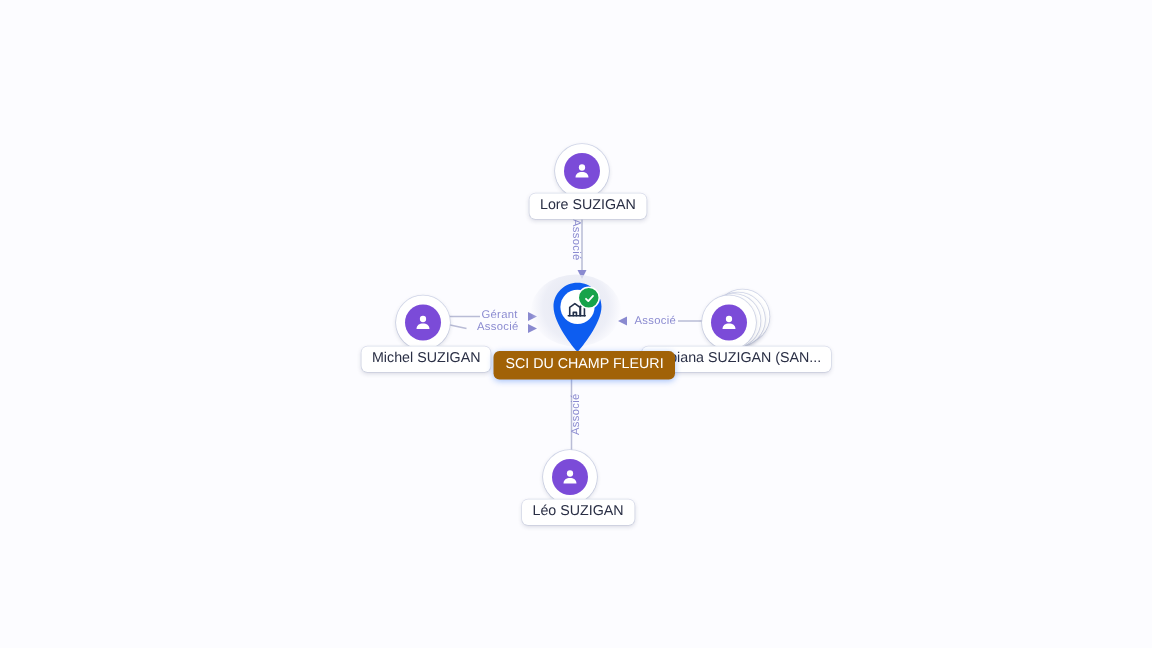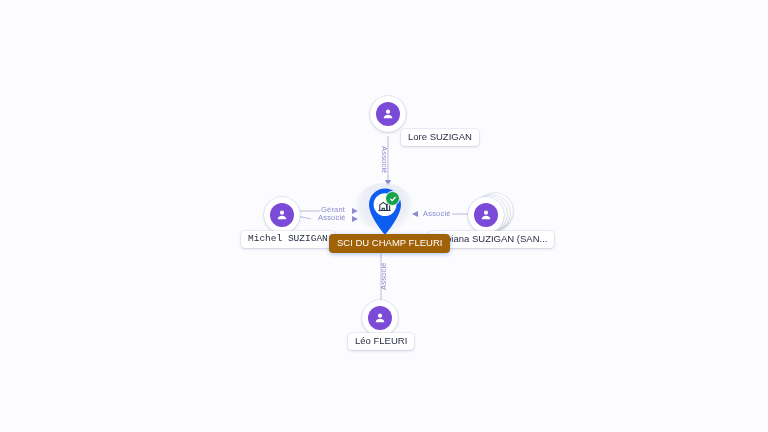--- a/index.html
+++ b/index.html
@@ -187,34 +187,34 @@
     <div class="avatar-wrap">
       <div class="avatar-ring"></div>
       <div class="avatar-disc">
         <svg width="14" height="14" viewBox="0 0 24 24" fill="#ffffff">
           <circle cx="12" cy="8" r="3.6"></circle>
           <path d="M4.6 19.4c0-4.1 3.3-6.2 7.4-6.2s7.4 2.1 7.4 6.2z"></path>
         </svg>
       </div>
     </div>
   </div>
-  <div class="name-chip" style="left:353px; top:129px;margin-left:48px;">Lore SUZIGAN</div>
+  <div class="name-chip" style="left:353px; top:129px;">Lore SUZIGAN</div>
 
   <div class="node" style="left:264px; top:197px;">
     <div class="avatar-wrap">
       <div class="avatar-ring"></div>
       <div class="avatar-disc">
         <svg width="14" height="14" viewBox="0 0 24 24" fill="#ffffff">
           <circle cx="12" cy="8" r="3.6"></circle>
           <path d="M4.6 19.4c0-4.1 3.3-6.2 7.4-6.2s7.4 2.1 7.4 6.2z"></path>
         </svg>
       </div>
     </div>
   </div>
-  <div class="name-chip" style="left:241px; top:231px;font-family:Liberation Mono, monospace;">Michel SUZIGAN</div>
+  <div class="name-chip" style="left:241px; top:231px;">Michel SUZIGAN</div>
 
   <div class="node" style="left:468px; top:197px;">
     <div class="avatar-wrap">
       <div class="avatar-ring stack-3"></div>
       <div class="avatar-ring stack-2"></div>
       <div class="avatar-ring stack-1"></div>
       <div class="avatar-ring"></div>
       <div class="avatar-disc">
         <svg width="14" height="14" viewBox="0 0 24 24" fill="#ffffff">
           <circle cx="12" cy="8" r="3.6"></circle>
@@ -229,21 +229,21 @@
     <div class="avatar-wrap">
       <div class="avatar-ring"></div>
       <div class="avatar-disc">
         <svg width="14" height="14" viewBox="0 0 24 24" fill="#ffffff">
           <circle cx="12" cy="8" r="3.6"></circle>
           <path d="M4.6 19.4c0-4.1 3.3-6.2 7.4-6.2s7.4 2.1 7.4 6.2z"></path>
         </svg>
       </div>
     </div>
   </div>
-  <div class="name-chip" style="left:348px; top:333px;">Léo FLEURI</div>
+  <div class="name-chip" style="left:348px; top:333px;">Léo SUZIGAN</div>
 
   <div id="company-node">
     <div class="pin-halo"></div>
 
     <svg class="pin-shape" width="38" height="50" viewBox="0 0 38 50">
       <path d="M19 1.5C10.2 1.5 3 8.6 3 17.4c0 11.4 13.6 27.6 15.1 29.3a1.2 1.2 0 0 0 1.8 0C21.4 45 35 28.8 35 17.4 35 8.6 27.8 1.5 19 1.5z" fill="#0d5df0"></path>
       <circle cx="19" cy="17.6" r="11.4" fill="#ffffff"></circle>
     </svg>
 
     <div class="pin-inner-icon">

